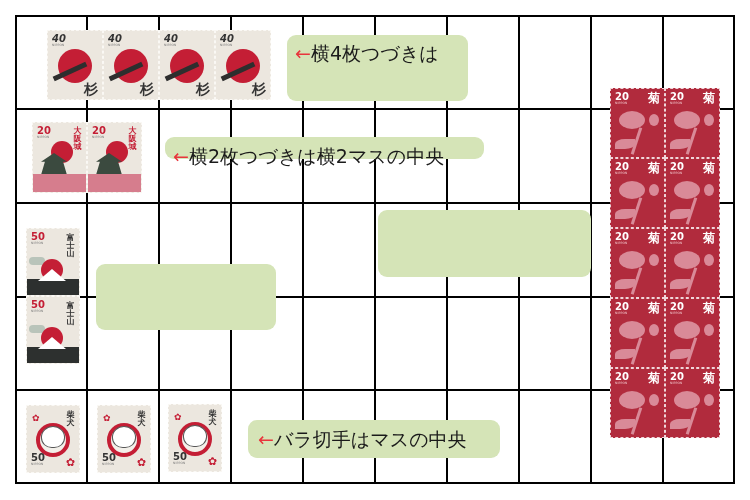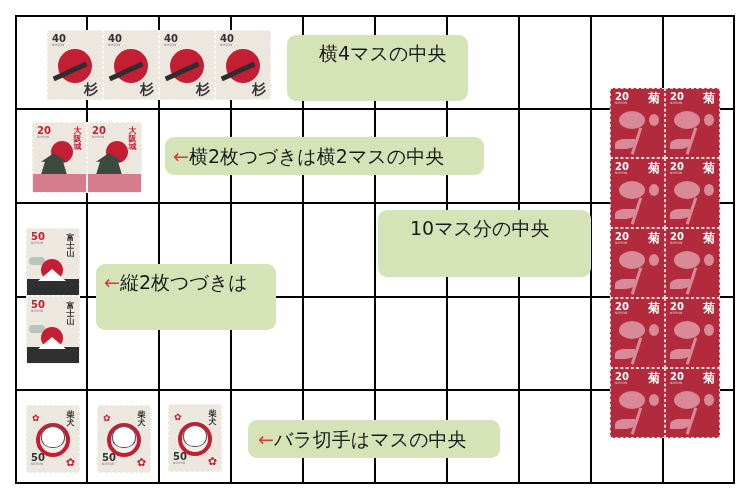--- a/index.html
+++ b/index.html
@@ -6,21 +6,21 @@
   body { width:750px; height:500px; position:relative; overflow:hidden; font-family:"DejaVu Sans", sans-serif; }
   .grid { position:absolute; left:15px; top:15px; width:720px; height:469px; border:2px solid #000; box-sizing:border-box; }
   .vline { position:absolute; top:15px; height:469px; width:2px; background:#000; }
   .hline { position:absolute; left:15px; width:720px; height:2px; background:#000; }
   .stamp { position:absolute; box-sizing:border-box; background:#ece7df; border:1px dashed #faf8f4; overflow:hidden; }
   .stamp .val { position:absolute; left:4px; top:3px; font-size:10px; font-weight:bold; line-height:10px; }
   .stamp .nip { position:absolute; left:4px; top:13px; font-size:3px; line-height:3px; color:#777; letter-spacing:0.2px; }
   .stamp .kanji { position:absolute; font-weight:bold; font-family:"DejaVu Serif", serif; line-height:1; }
   .sun { position:absolute; border-radius:50%; background:#c41e35; }
   
-  .sugi .val { color:#333; }
+  .sugi .val { color:#333;font-style:italic; }
   .sugi .kanji { right:4px; bottom:3px; font-size:14px; color:#333; }
   .branch { position:absolute; background:#2e2e2e; }
   
   .osaka .val { color:#c41e35; }
   .osaka .kanji { right:4px; top:3px; font-size:8px; color:#c41e35; width:9px; text-align:center; }
   .ground-pink { position:absolute; left:0; right:0; bottom:0; height:18px; background:#d67d8d; }
   .castle { position:absolute; background:#3b4a3f; }
   
   .fuji .val { color:#c41e35; }
   .fuji .kanji { right:4px; top:4px; font-size:8px; color:#333; width:9px; text-align:center; }
@@ -252,30 +252,28 @@
     <span class="nip">NIPPON</span>
     <span class="kanji">菊</span>
     <div class="bloom" style="left:8px;top:22px;width:26px;height:18px"></div>
     <div class="bloom" style="left:38px;top:25px;width:10px;height:12px"></div>
     <div class="stem" style="left:24px;top:38px;width:3px;height:28px;transform:rotate(18deg)"></div>
     <div class="bloom" style="left:4px;top:50px;width:20px;height:10px;border-radius:50% 0"></div>
   </div>
 </div>
 
 <div class="callout" style="left:287px;top:35px;width:181px;height:66px;padding:3px 0 0 8px">
-  <span class="line" style="padding-left:24px">横4マスの中央</span>
-</div>
-
-<div class="callout" style="left:165px;top:137px;width:319px;height:38px;padding:4px 0 0 8px">
+  <span class="line"><span class="arrow">←</span><span>横4枚つづきは</span></span>
+</div>
+
+<div class="callout" style="left:165px;top:137px;width:319px;height:22px;padding:4px 0 0 8px">
   <span class="arrow">←</span><span>横2枚つづきは横2マスの中央</span>
 </div>
 
 <div class="callout" style="left:378px;top:210px;width:213px;height:67px;padding:3px 0 0 10px">
-  <span class="line" style="padding-left:22px">10マス分の中央</span>
 </div>
 
 <div class="callout" style="left:96px;top:264px;width:180px;height:66px;padding:3px 0 0 8px">
-  <span class="line"><span class="arrow">←</span><span>縦2枚つづきは</span></span>
 </div>
 
 <div class="callout" style="left:248px;top:420px;width:252px;height:38px;padding:4px 0 0 10px">
   <span class="arrow">←</span><span>バラ切手はマスの中央</span>
 </div>
 
 </body></html>

